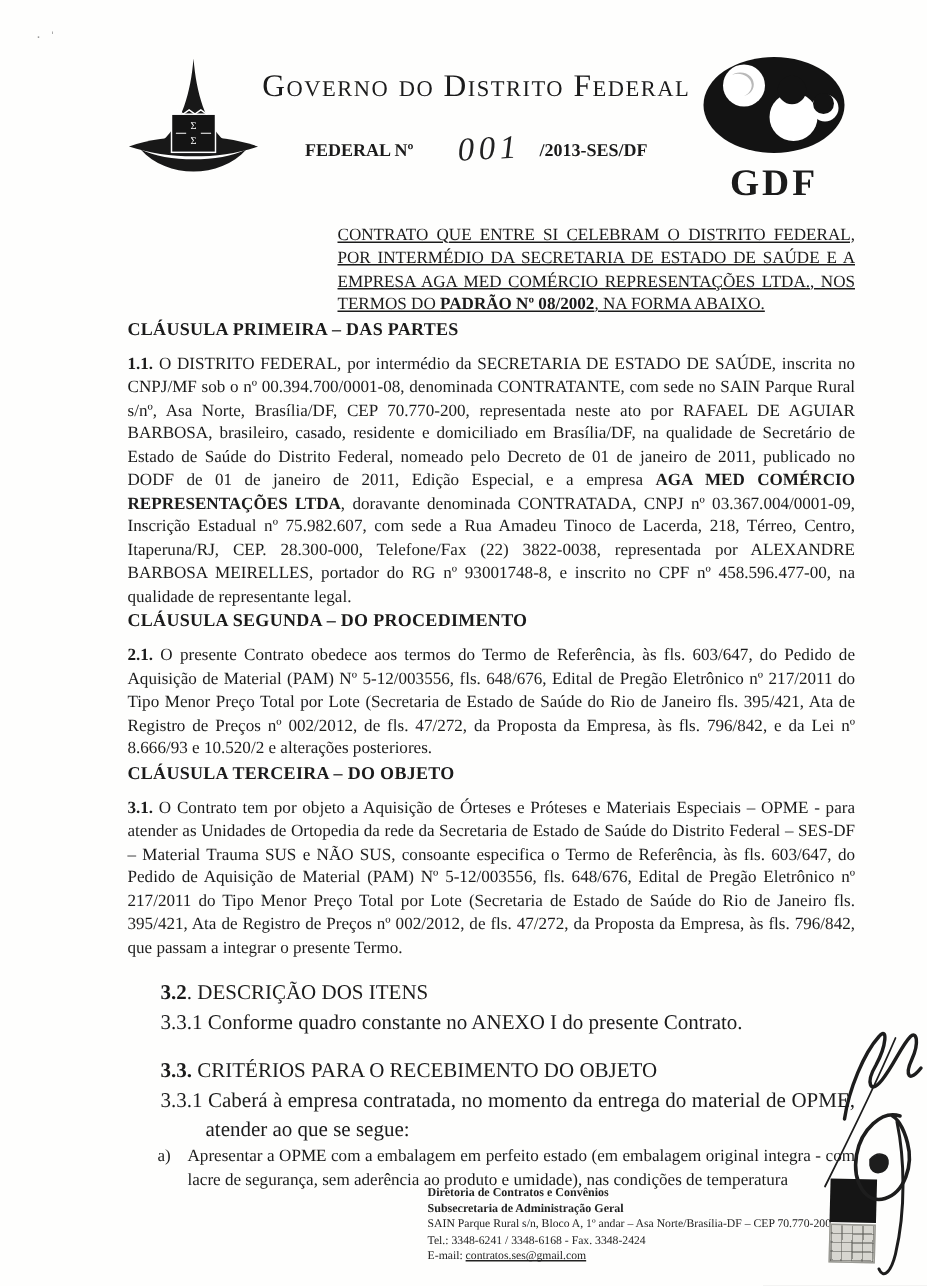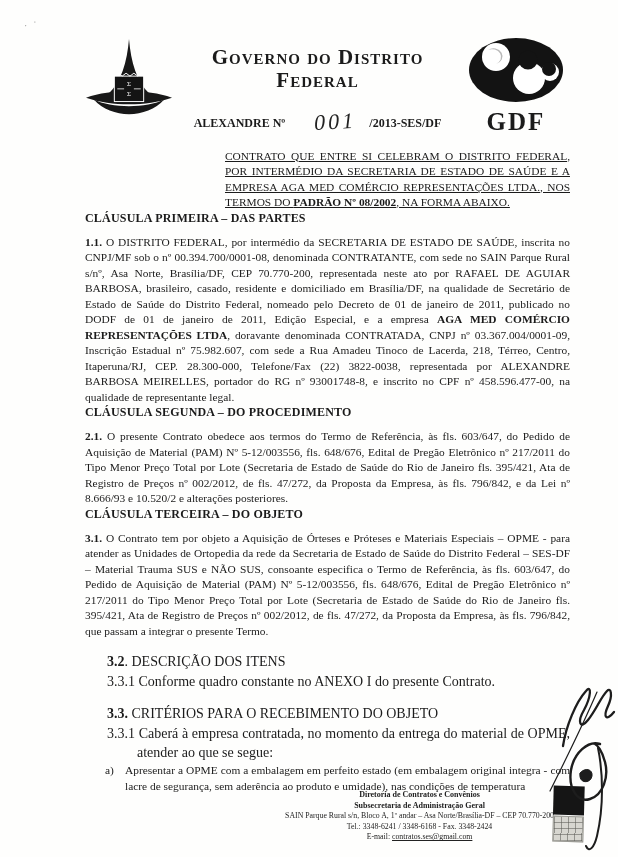--- a/index.html
+++ b/index.html
@@ -9,21 +9,21 @@
     background:#fefefdff; color:#1b1b1b; overflow:hidden;
     font-family:"Liberation Serif", serif;
     padding:34px 48px 0 85px;
   }
   .b { font-weight:bold; }
   
   .header { display:flex; align-items:flex-start; }
   .emblem { width:88px; height:92px; flex:0 0 88px; margin-top:2px; }
   .header-center { flex:1; text-align:center; padding-top:12px; }
   .gov-title {
-    font-variant:small-caps; font-weight:bold; font-size:21px;
+    font-variant:small-caps; font-weight:normal; font-size:21px;
     letter-spacing:1px; line-height:1.1;
   }
   .secretariat { font-size:13.5px; margin-top:11px; letter-spacing:0.4px; }
   .contract-line { margin-top:15px; font-size:12px; font-weight:bold; white-space:nowrap; }
   .handwritten-number {
     display:inline-block; font-style:italic; font-weight:normal;
     font-size:22px; letter-spacing:3px; margin:0 10px 0 26px;
     transform:rotate(-3deg) translateY(2px); color:#222;
   }
   .gdf-logo { flex:0 0 108px; text-align:center; padding-top:2px; }
@@ -40,21 +40,21 @@
   }
   p.body-par { margin-top:9px; text-align:justify; font-size:11.4px; line-height:1.36; }
   .sub-line { margin-top:1px; font-size:14px; line-height:1.36;margin-left:22px; }
   .gap { margin-top:13px; }
   .hang { padding-left:30px; text-indent:-30px; text-align:justify; }
   .item { display:flex; margin-top:1px; padding-left:20px; }
   .item-label { flex:0 0 20px; font-size:11.4px; line-height:1.36; }
   .item-text { flex:1; text-align:justify; font-size:11.4px; line-height:1.36; }
   
   .footer {
-    position:absolute; right:64px; bottom:14px; text-align:center;
+    position:absolute; right:64px; bottom:14px; text-align:left;
     font-family:"Liberation Serif", serif; font-size:7.8px; line-height:1.35; color:#222;
   }
   .footer .fb { font-weight:bold; font-size:8px; }
   .footer .email { text-decoration:underline; }
   
   .ink-overlay { position:absolute; left:0; top:0; pointer-events:none; }
   .stamp {
     position:absolute; left:553px; top:786px; width:31px; height:56px;
     transform:rotate(1.5deg);
   }
@@ -86,21 +86,21 @@
         <text x="45" y="50" font-size="7" fill="#fff" text-anchor="middle" font-family="Liberation Serif, serif">Σ</text>
         <text x="45" y="60" font-size="7" fill="#fff" text-anchor="middle" font-family="Liberation Serif, serif">Σ</text>
         <line x1="33" y1="53" x2="40" y2="53" stroke="#fff" stroke-width="0.8"></line>
         <line x1="50" y1="53" x2="57" y2="53" stroke="#fff" stroke-width="0.8"></line>
       </svg>
     </div>
 
     <div class="header-center">
       <div class="gov-title">Governo do Distrito Federal</div>
       <div class="contract-line">
-        <span>ALEXANDRE Nº</span>
+        <span>FEDERAL Nº</span>
         <span class="handwritten-number">001</span>
         <span>/2013-SES/DF</span>
       </div>
     </div>
 
     <div class="gdf-logo">
       <svg viewBox="0 0 100 70" width="100" height="70">
         <ellipse cx="50" cy="34" rx="47" ry="32" fill="#131313"></ellipse>
         <circle cx="30" cy="21" r="14" fill="#fff"></circle>
         <path d="M22,14 a9,8 0 1 1 8,14 a7,6 0 1 0 -8,-14 Z" fill="#b9b9b9"></path>

